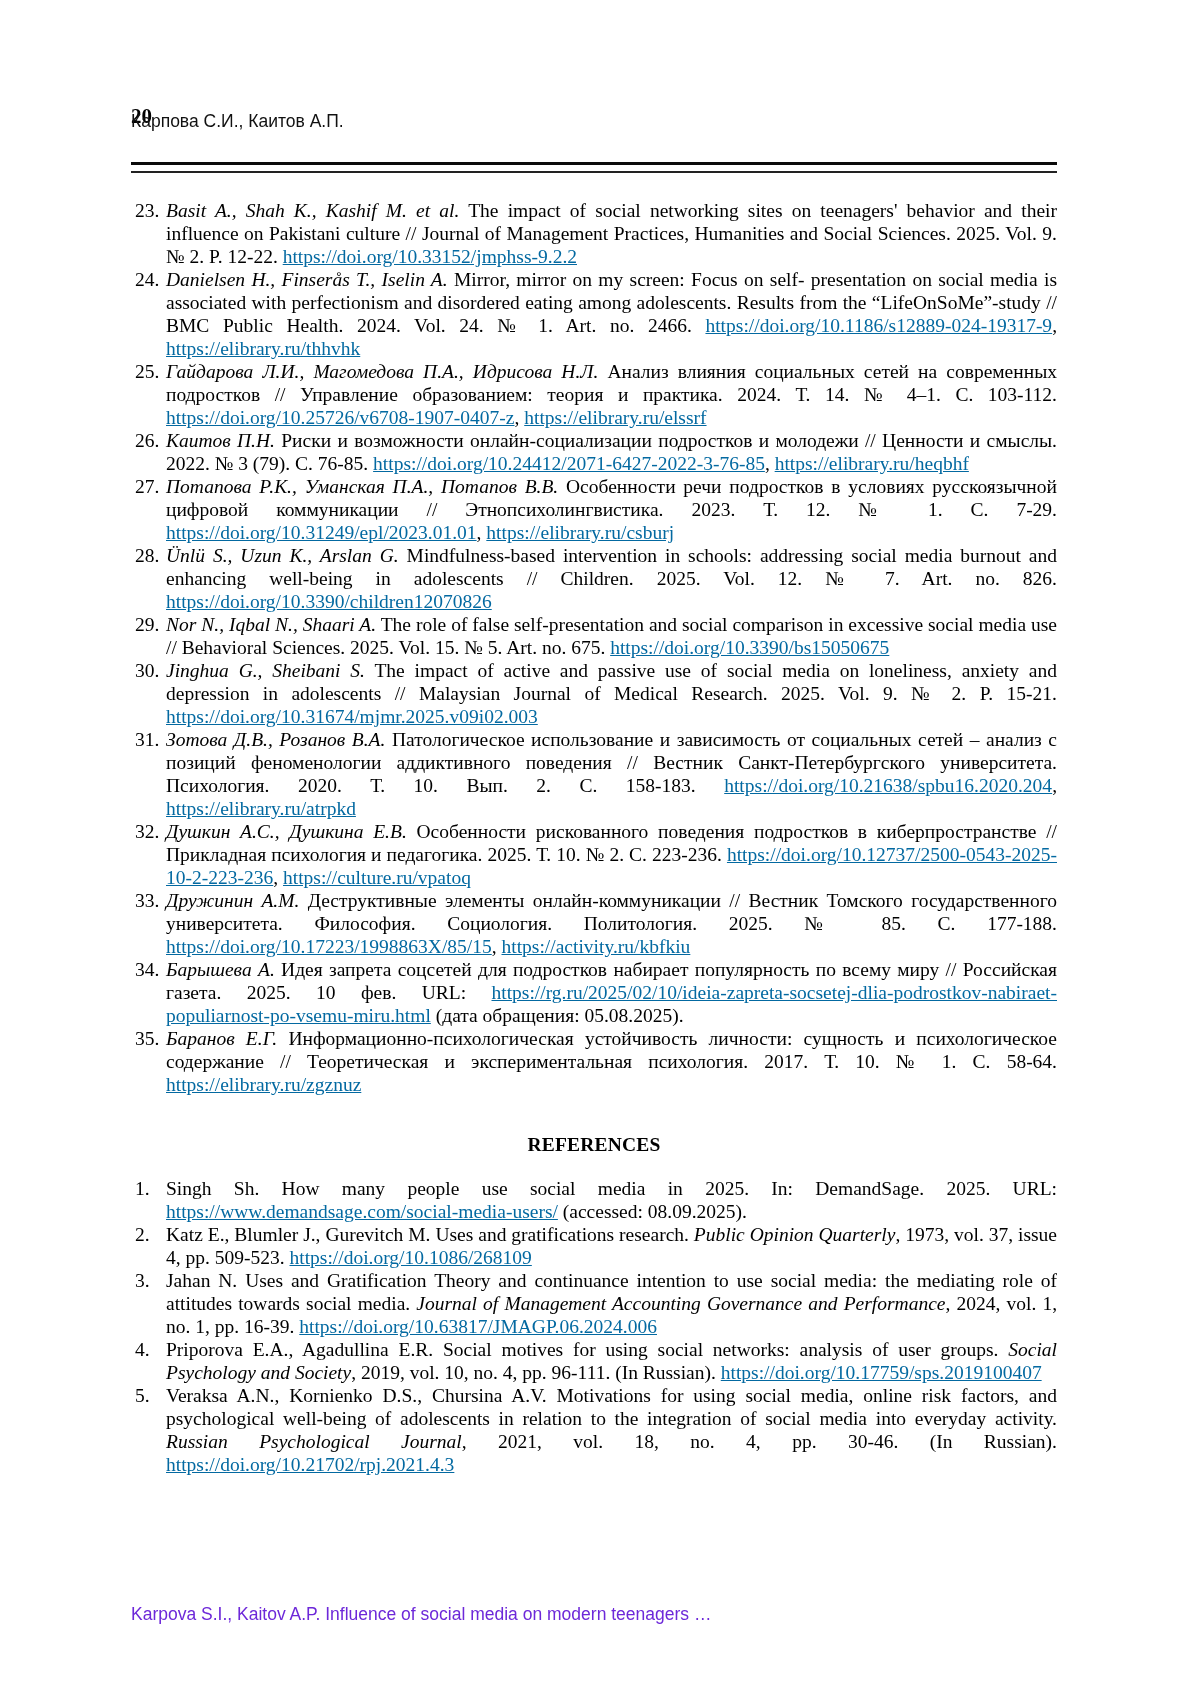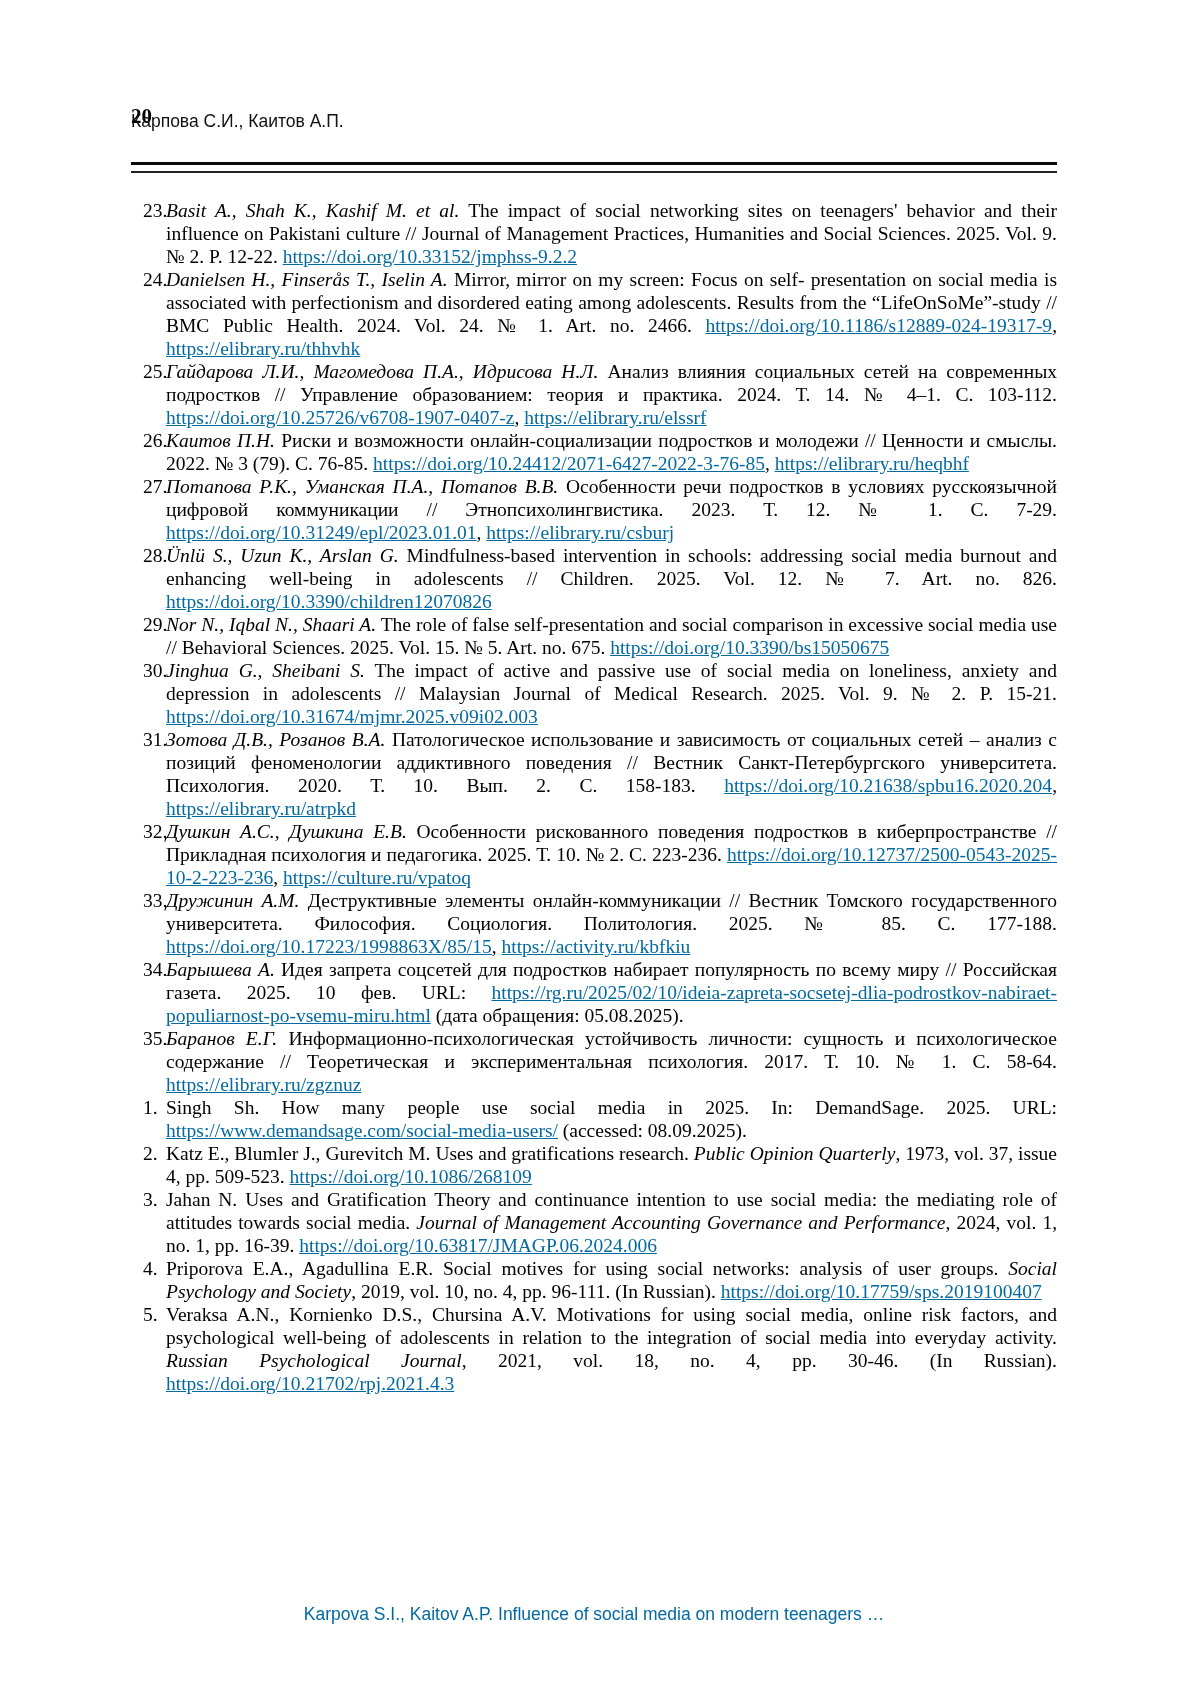--- a/index.html
+++ b/index.html
@@ -8,28 +8,28 @@
 
   .page-num{position:absolute;left:131px;top:104px;font-size:21px;font-weight:bold;}
   .running-head{position:absolute;top:110px;left:131px;width:926px;
     font-family:"Liberation Sans","DejaVu Sans",sans-serif;font-size:17.5px;line-height:23px;color:#111;}
   .rule-thick{position:absolute;left:131px;top:162px;width:926px;height:3px;background:#0a0a0a;}
   .rule-thin{position:absolute;left:131px;top:171px;width:926px;height:2px;background:#222;}
 
   .main{position:absolute;left:131px;top:199px;width:926px;}
   .ref-list{width:926px;}
   .ref-item{position:relative;padding-left:35px;text-align:justify;font-size:19.5px;line-height:23px;}
-  .ref-num{position:absolute;left:12px;top:0;width:33px;text-align:left;}
+  .ref-num{position:absolute;left:4px;top:0;width:33px;text-align:left;}
   .ref-item i{}
   a.lnk{color:#0369a1;text-decoration:underline;overflow-wrap:break-word;cursor:pointer;}
 
   .refs-heading{font-size:19.5px;font-weight:bold;text-align:center;margin:38px 0 21px 0;letter-spacing:0.2px;}
 
-  .footer{position:absolute;left:131px;top:1604px;width:926px;text-align:center;
-    font-family:"Liberation Sans","DejaVu Sans",sans-serif;font-size:17.5px;color:#0369a1;}
+  .footer{position:absolute;left:131px;top:1604px;width:926px;text-align:left;
+    font-family:"Liberation Sans","DejaVu Sans",sans-serif;font-size:17.5px;color:#6d28d9;}
 </style>
 </head>
 <body>
 
 <div class="page">
 
   <div class="page-num">20</div>
 
   <div class="running-head">
     <div>Карпова С.И., Каитов А.П.</div>
@@ -47,20 +47,21 @@
         <div class="ref-item"><span class="ref-num">27.</span><i>Потапова Р.К., Уманская П.А., Потапов В.В.</i><span> Особенности речи подростков в условиях русскоязычной цифровой коммуникации // Этнопсихолингвистика. 2023. Т. 12. № 1. С. 7-29. </span><a class="lnk" href="#">https://doi.org/10.31249/epl/2023.01.01</a><span>, </span><a class="lnk" href="#">https://elibrary.ru/csburj</a></div>
         <div class="ref-item"><span class="ref-num">28.</span><i>Ünlü S., Uzun K., Arslan G.</i><span> Mindfulness-based intervention in schools: addressing social media burnout and enhancing well-being in adolescents // Children. 2025. Vol. 12. № 7. Art. no. 826. </span><a class="lnk" href="#">https://doi.org/10.3390/children12070826</a></div>
         <div class="ref-item"><span class="ref-num">29.</span><i>Nor N., Iqbal N., Shaari A.</i><span> The role of false self-presentation and social comparison in excessive social media use // Behavioral Sciences. 2025. Vol. 15. № 5. Art. no. 675. </span><a class="lnk" href="#">https://doi.org/10.3390/bs15050675</a></div>
         <div class="ref-item"><span class="ref-num">30.</span><i>Jinghua G., Sheibani S.</i><span> The impact of active and passive use of social media on loneliness, anxiety and depression in adolescents // Malaysian Journal of Medical Research. 2025. Vol. 9. № 2. P. 15-21. </span><a class="lnk" href="#">https://doi.org/10.31674/mjmr.2025.v09i02.003</a></div>
         <div class="ref-item"><span class="ref-num">31.</span><i>Зотова Д.В., Розанов В.А.</i><span> Патологическое использование и зависимость от социальных сетей – анализ с позиций феноменологии аддиктивного поведения // Вестник Санкт-Петербургского университета. Психология. 2020. Т. 10. Вып. 2. С. 158-183. </span><a class="lnk" href="#">https://doi.org/10.21638/spbu16.2020.204</a><span>, </span><a class="lnk" href="#">https://elibrary.ru/atrpkd</a></div>
         <div class="ref-item"><span class="ref-num">32.</span><i>Душкин А.С., Душкина Е.В.</i><span> Особенности рискованного поведения подростков в киберпространстве // Прикладная психология и педагогика. 2025. Т. 10. № 2. С. 223-236. </span><a class="lnk" href="#">https://doi.org/10.12737/2500-0543-2025-10-2-223-236</a><span>, </span><a class="lnk" href="#">https://culture.ru/vpatoq</a></div>
         <div class="ref-item"><span class="ref-num">33.</span><i>Дружинин А.М.</i><span> Деструктивные элементы онлайн-коммуникации // Вестник Томского государственного университета. Философия. Социология. Политология. 2025. № 85. С. 177-188. </span><a class="lnk" href="#">https://doi.org/10.17223/1998863X/85/15</a><span>, </span><a class="lnk" href="#">https://activity.ru/kbfkiu</a></div>
         <div class="ref-item"><span class="ref-num">34.</span><i>Барышева А.</i><span> Идея запрета соцсетей для подростков набирает популярность по всему миру // Российская газета. 2025. 10 фев. URL: </span><a class="lnk" href="#">https://rg.ru/2025/02/10/ideia-zapreta-socsetej-dlia-podrostkov-nabiraet-populiarnost-po-vsemu-miru.html</a><span> (дата обращения: 05.08.2025).</span></div>
         <div class="ref-item"><span class="ref-num">35.</span><i>Баранов Е.Г.</i><span> Информационно-психологическая устойчивость личности: сущность и психологическое содержание // Теоретическая и экспериментальная психология. 2017. Т. 10. № 1. С. 58-64. </span><a class="lnk" href="#">https://elibrary.ru/zgznuz</a></div>
       </div>
+    <div class="refs-heading">REFERENCES</div>
     <div class="ref-list">
         <div class="ref-item"><span class="ref-num">1.</span><span>Singh Sh. How many people use social media in 2025. In: DemandSage. 2025. URL: </span><a class="lnk" href="#">https://www.demandsage.com/social-media-users/</a><span> (accessed: 08.09.2025).</span></div>
         <div class="ref-item"><span class="ref-num">2.</span><span>Katz E., Blumler J., Gurevitch M. Uses and gratifications research. </span><i>Public Opinion Quarterly</i><span>, 1973, vol. 37, issue 4, pp. 509-523. </span><a class="lnk" href="#">https://doi.org/10.1086/268109</a></div>
         <div class="ref-item"><span class="ref-num">3.</span><span>Jahan N. Uses and Gratification Theory and continuance intention to use social media: the mediating role of attitudes towards social media. </span><i>Journal of Management Accounting Governance and Performance</i><span>, 2024, vol. 1, no. 1, pp. 16-39. </span><a class="lnk" href="#">https://doi.org/10.63817/JMAGP.06.2024.006</a></div>
         <div class="ref-item"><span class="ref-num">4.</span><span>Priporova E.A., Agadullina E.R. Social motives for using social networks: analysis of user groups. </span><i>Social Psychology and Society</i><span>, 2019, vol. 10, no. 4, pp. 96-111. (In Russian). </span><a class="lnk" href="#">https://doi.org/10.17759/sps.2019100407</a></div>
         <div class="ref-item"><span class="ref-num">5.</span><span>Veraksa A.N., Kornienko D.S., Chursina A.V. Motivations for using social media, online risk factors, and psychological well-being of adolescents in relation to the integration of social media into everyday activity. </span><i>Russian Psychological Journal</i><span>, 2021, vol. 18, no. 4, pp. 30-46. (In Russian). </span><a class="lnk" href="#">https://doi.org/10.21702/rpj.2021.4.3</a></div>
       </div>
   </div>
 
   <div class="footer">Karpova S.I., Kaitov A.P. Influence of social media on modern teenagers …</div>

